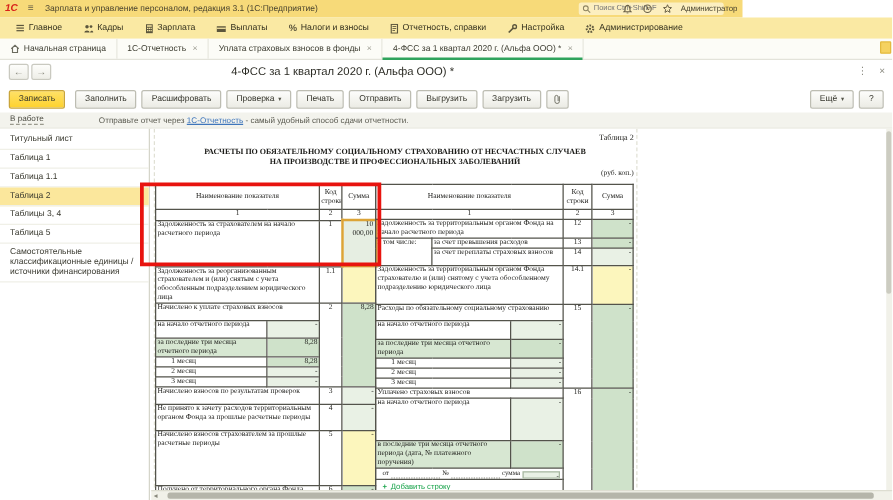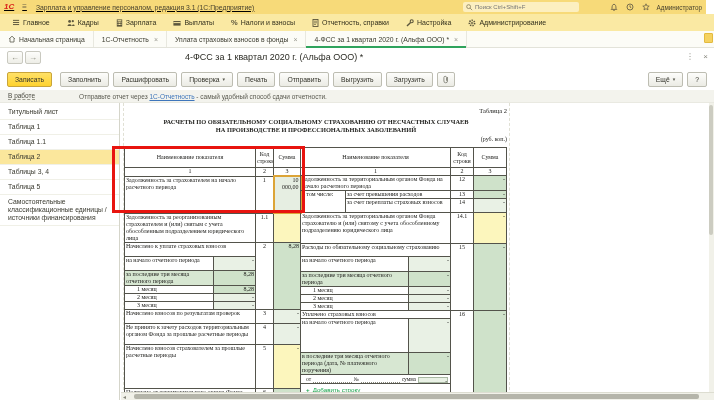--- a/index.html
+++ b/index.html
@@ -1,21 +1,21 @@
 <!DOCTYPE html>
 <html><head>
 <meta charset="utf-8">
 <style>
   * { margin:0; padding:0; box-sizing:border-box; }
   html,body { width:714px; height:400px; }
   body { font-family:"Liberation Sans", sans-serif; }
   .app { position:relative; width:714px; height:400px; background:#fff; overflow:hidden; }
 
   
-  .titlebar { position:absolute; left:0; top:0; width:706px; height:14px; background:#f7da79; display:flex; align-items:center; padding:0 4px;text-decoration:underline; }
+  .titlebar { position:absolute; left:0; top:0; width:594px; height:14px; background:#f7da79; display:flex; align-items:center; padding:0 4px; }
   .logo { color:#d9221a; font-weight:bold; font-style:italic; font-size:8px; line-height:14px; }
   .burger { margin-left:8px; color:#6b6247; font-size:8px; line-height:8px; }
   .app-title { margin-left:9px; font-size:6.8px; color:#49432e; white-space:nowrap; }
   .search { position:absolute; left:463px; top:2px; width:116px; height:10px; background:#fcefc0; border-radius:2px; display:flex; align-items:center; padding:0 3px; gap:2px; }
   .search input { flex:1; border:none; outline:none; background:transparent; font-size:6px; color:#8f8562; font-family:"Liberation Sans",sans-serif; }
   .tb-icons { position:absolute; right:56px; top:3px; display:flex; gap:8px; align-items:center; }
   .user { position:absolute; right:4px; top:4px; font-size:6.3px; color:#49432e; }
 
   
   .menubar { position:absolute; left:0; top:14px; width:714px; height:17px; background:#fae9a3; display:flex; align-items:center; gap:17px; padding:0 13px; }

